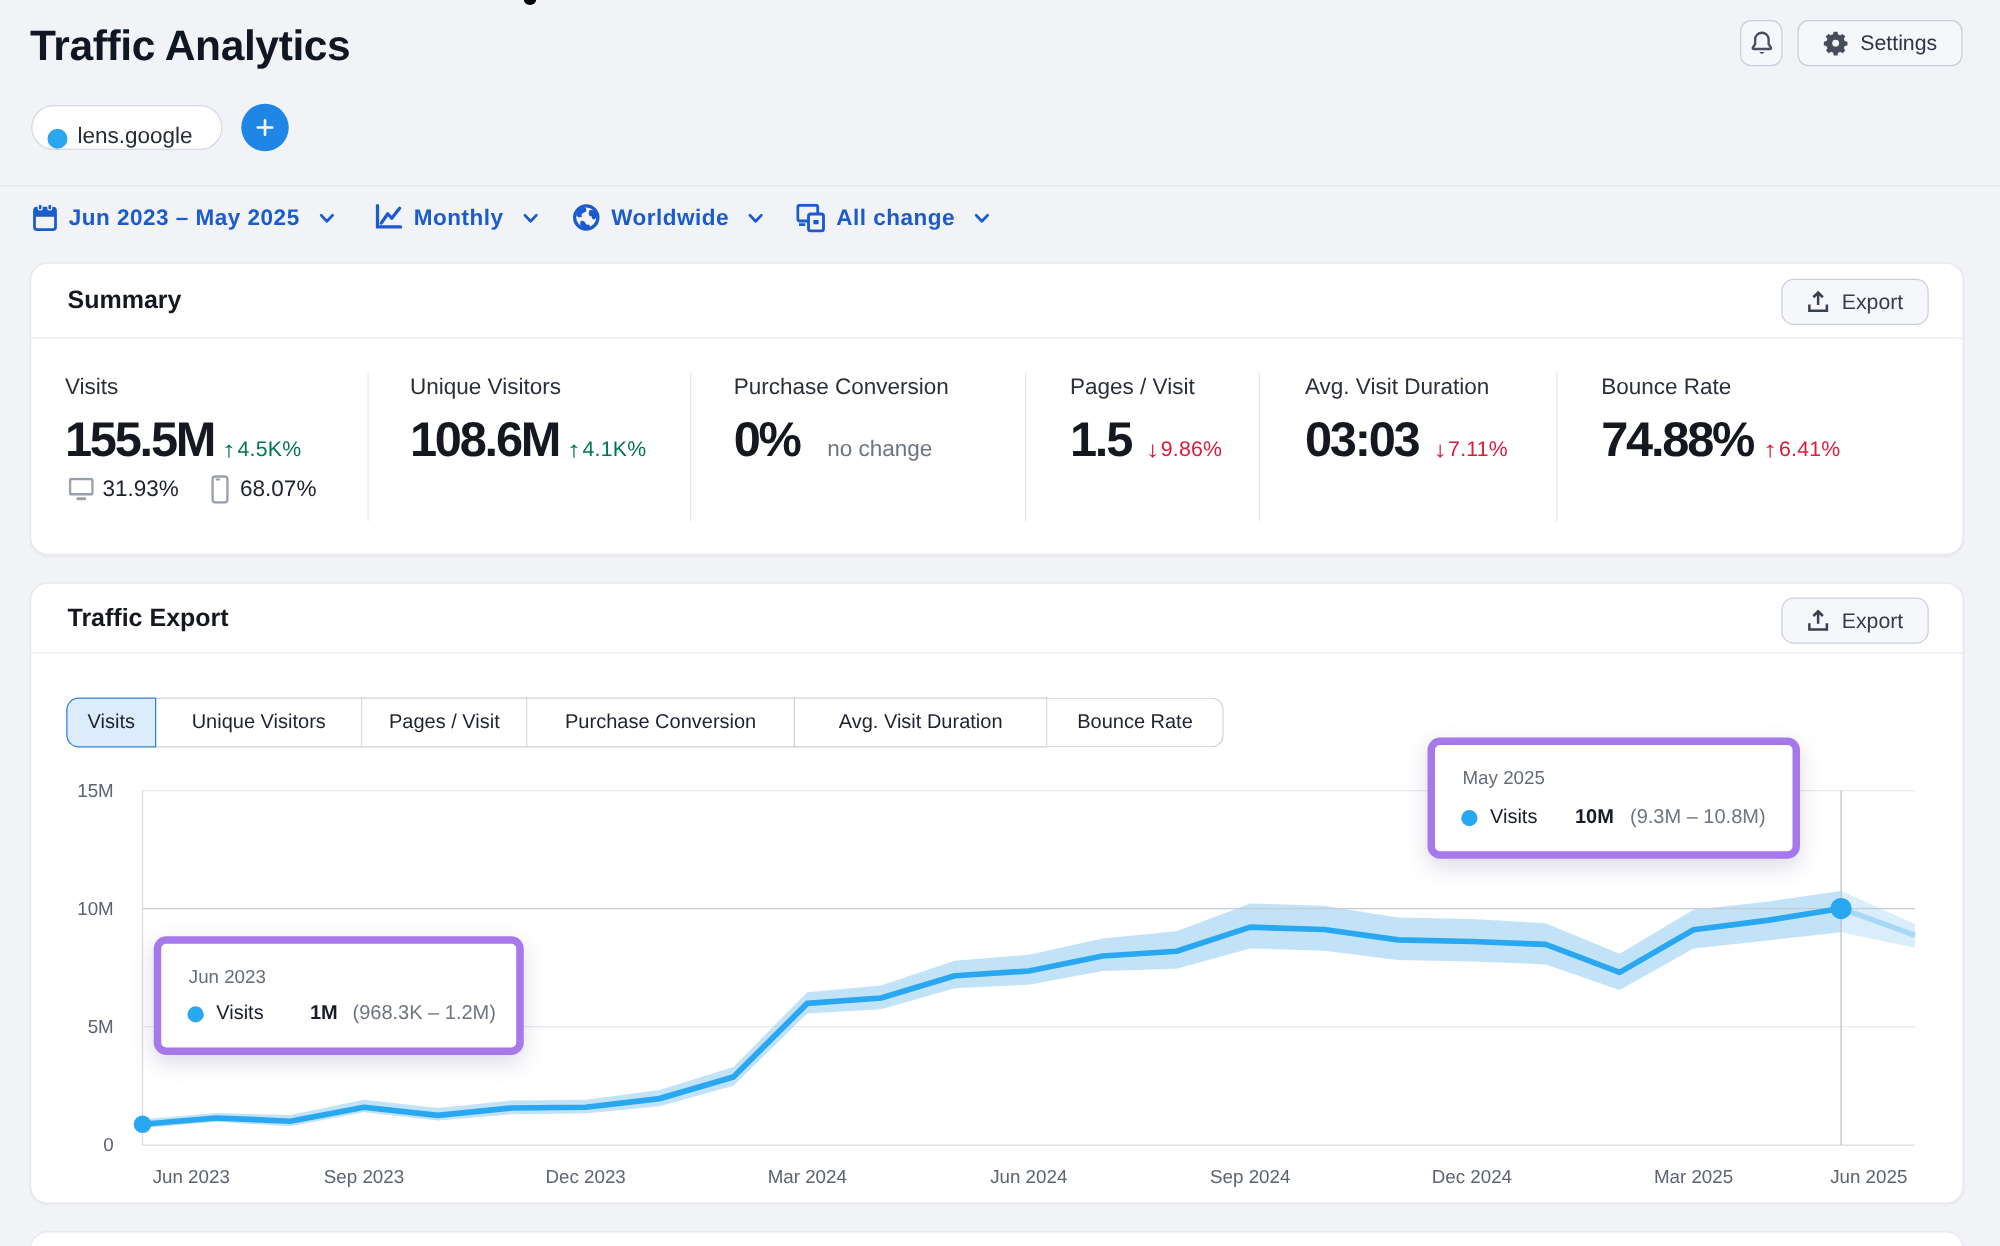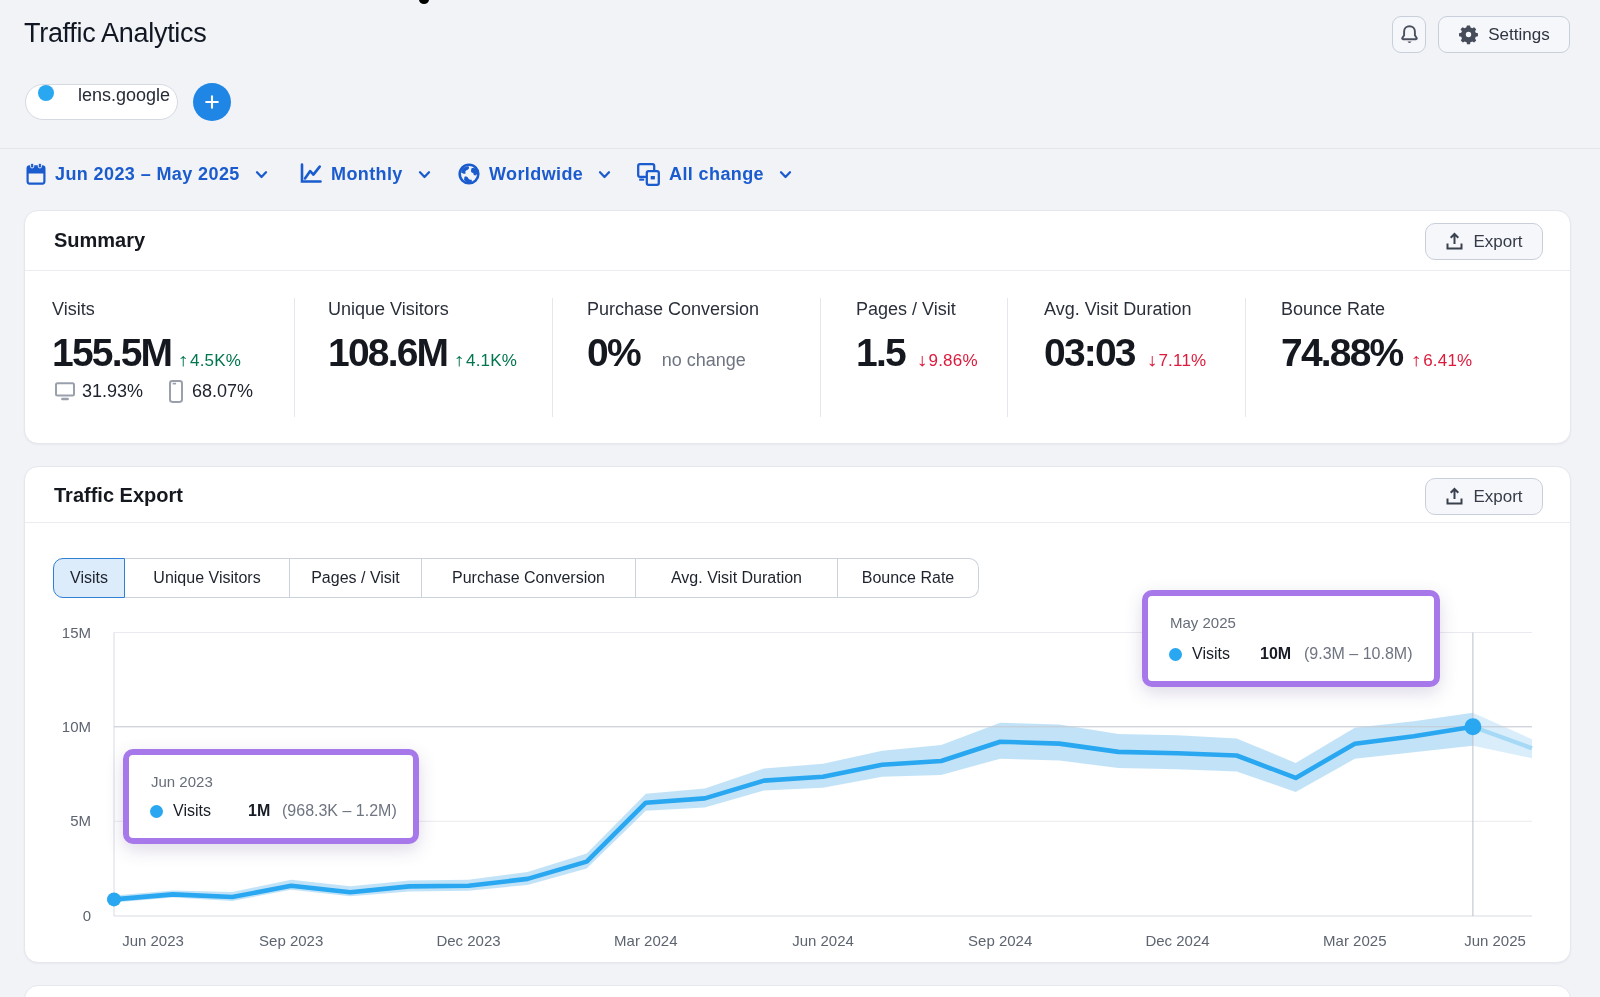--- a/index.html
+++ b/index.html
@@ -18,37 +18,37 @@
 .up{color:#00754f}.down{color:#dc1a3c}
 .vdiv{position:absolute;top:297px;width:1px;height:119px;background:#e4e7ec}
 .ttp{position:absolute;background:#fff;border:6px solid #a678ea;border-radius:10px;box-shadow:0 6px 18px rgba(70,50,120,.18)}
 .ttdate{position:absolute;left:22px;top:18px;font-size:15px;color:#666d79}
 .ttdot{position:absolute;width:13px;height:13px;border-radius:50%;background:#29a7f0}
 .tts{position:absolute;top:47px;font-size:16px;color:#171c26;white-space:nowrap}
 </style></head>
 <body>
 
 <div class="abs" style="left:419px;top:-5px;width:10px;height:9px;background:#000;border-radius:50%"></div>
-<div class="abs" style="left:24px;top:18px;font-size:27px;font-weight:400;color:#111722;letter-spacing:-.3px">Traffic Analytics</div>
+<div class="abs" style="left:24px;top:18px;font-size:34px;font-weight:700;color:#111722;letter-spacing:-.3px">Traffic Analytics</div>
 
 <div class="btn" style="left:1392px;top:16px;width:34px;height:37px;border-radius:9px">
 <svg width="19" height="21" viewBox="0 0 19 21">
       <path d="M9.5 2.2c-3.1 0-5.4 2.4-5.4 5.4v3.6l-1.8 2.9c-.3.5 0 1.1.7 1.1h13c.7 0 1-.6.7-1.1l-1.8-2.9V7.6c0-3-2.3-5.4-5.4-5.4z" fill="none" stroke="#4a505e" stroke-width="1.9" stroke-linejoin="round"></path>
       <path d="M7.5 17.5a2.1 2.1 0 0 0 4 0z" fill="#4a505e"></path>
     </svg>
 </div>
 <div class="btn" style="left:1438px;top:16px;width:132px;height:37px;border-radius:9px;gap:9px;font-size:17px;color:#2f3542">
 <svg width="21" height="21" viewBox="0 0 24 24">
       <path fill="#464c59" fill-rule="evenodd" d="M10.3 1.6h3.4l.6 2.5c.7.2 1.3.5 1.9.8l2.2-1.3 2.4 2.4-1.3 2.2c.4.6.6 1.2.8 1.9l2.5.6v3.4l-2.5.6c-.2.7-.5 1.3-.8 1.9l1.3 2.2-2.4 2.4-2.2-1.3c-.6.4-1.2.6-1.9.8l-.6 2.5h-3.4l-.6-2.5a8 8 0 0 1-1.9-.8l-2.2 1.3-2.4-2.4 1.3-2.2a8 8 0 0 1-.8-1.9l-2.5-.6v-3.4l2.5-.6c.2-.7.5-1.3.8-1.9L2.9 6l2.4-2.4 2.2 1.3c.6-.4 1.2-.6 1.9-.8z"></path>
       <circle cx="12" cy="12" r="3.1" fill="#f6f7fa"></circle>
     </svg>
 <span>Settings</span>
 </div>
 
-<div class="abs" style="left:25px;top:84px;width:153px;height:36px;background:#fff;border:1px solid #d5d9e1;border-radius:18px;display:flex;align-items:flex-start;padding-left:12px;gap:24px">
+<div class="abs" style="left:25px;top:84px;width:153px;height:36px;background:#fff;border:1px solid #d5d9e1;border-radius:18px;display:flex;align-items:flex-end;padding-left:12px;gap:8px">
 <div style="width:16px;height:16px;border-radius:50%;background:#29a7f0"></div>
 <span style="font-size:18px;color:#262b35">lens.google</span>
 </div>
 <div class="abs" style="left:193px;top:83px;width:38px;height:38px;border-radius:50%;background:#1f86e6;display:flex;align-items:center;justify-content:center">
 <svg width="16" height="16" viewBox="0 0 16 16">
       <path d="M8 2.2v11.6M2.2 8h11.6" stroke="#fff" stroke-width="2.1" stroke-linecap="round"></path>
     </svg>
 </div>
 
 <div class="abs" style="left:0;top:148px;width:1600px;height:1px;background:#e5e6ec"></div>

